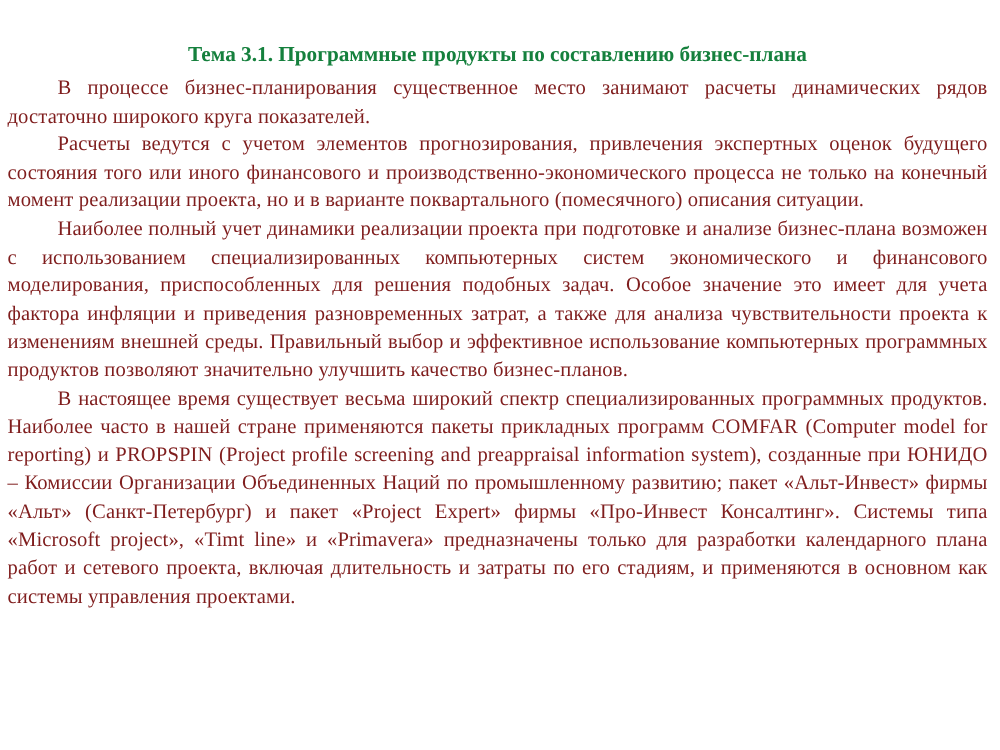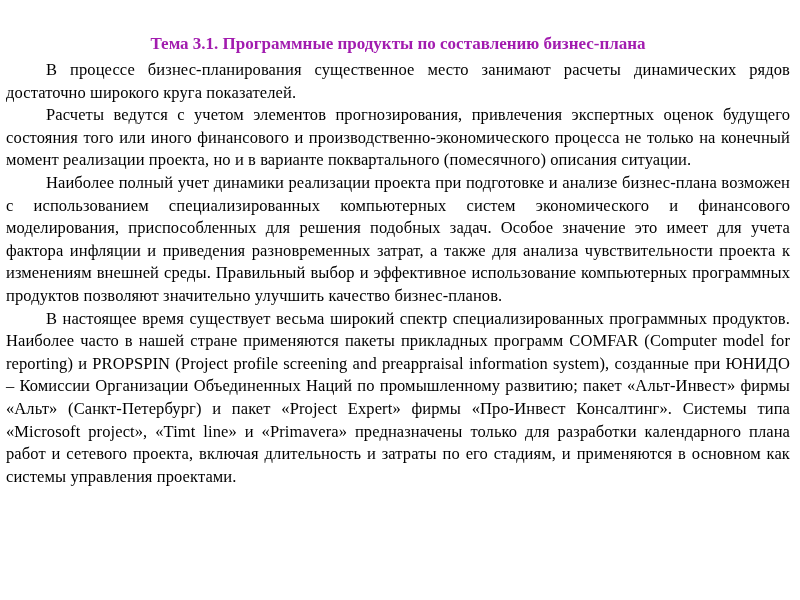--- a/index.html
+++ b/index.html
@@ -30,20 +30,20 @@
     line-height: 22.6px;
     text-align: justify;
     text-indent: 40px;
     letter-spacing: 0.1px;
   }
 </style>
 </head>
 <body>
 
 <div class="slide">
-  <h1 class="slide-title" style="color: #a21caf;">Тема 3.1. Программные продукты по составлению бизнес-плана</h1>
-  <div class="body-text" style="color: #000000;">
+  <h1 class="slide-title" style="color: #15803d;">Тема 3.1. Программные продукты по составлению бизнес-плана</h1>
+  <div class="body-text" style="color: #7f1d1d;">
     <p>В процессе бизнес-планирования существенное место занимают расчеты динамических рядов достаточно широкого круга показателей.</p>
     <p>Расчеты ведутся с учетом элементов прогнозирования, привлечения экспертных оценок будущего состояния того или иного финансового и производственно-экономического процесса не только на конечный момент реализации проекта, но и в варианте поквартального (помесячного) описания ситуации.</p>
     <p>Наиболее полный учет динамики реализации проекта при подготовке и анализе бизнес-плана возможен с использованием специализированных компьютерных систем экономического и финансового моделирования, приспособленных для решения подобных задач. Особое значение это имеет для учета фактора инфляции и приведения разновременных затрат, а также для анализа чувствительности проекта к изменениям внешней среды. Правильный выбор и эффективное использование компьютерных программных продуктов позволяют значительно улучшить качество бизнес-планов.</p>
     <p>В настоящее время существует весьма широкий спектр специализированных программных продуктов. Наиболее часто в нашей стране применяются пакеты прикладных программ COMFAR (Computer model for reporting) и PROPSPIN (Project profile screening and preappraisal information system), созданные при ЮНИДО – Комиссии Организации Объединенных Наций по промышленному развитию; пакет «Альт-Инвест» фирмы «Альт» (Санкт-Петербург) и пакет «Project Expert» фирмы «Про-Инвест Консалтинг». Системы типа «Microsoft project», «Timt line» и «Primavera» предназначены только для разработки календарного плана работ и сетевого проекта, включая длительность и затраты по его стадиям, и применяются в основном как системы управления проектами.</p>
   </div>
 </div>
 
 </body></html>

